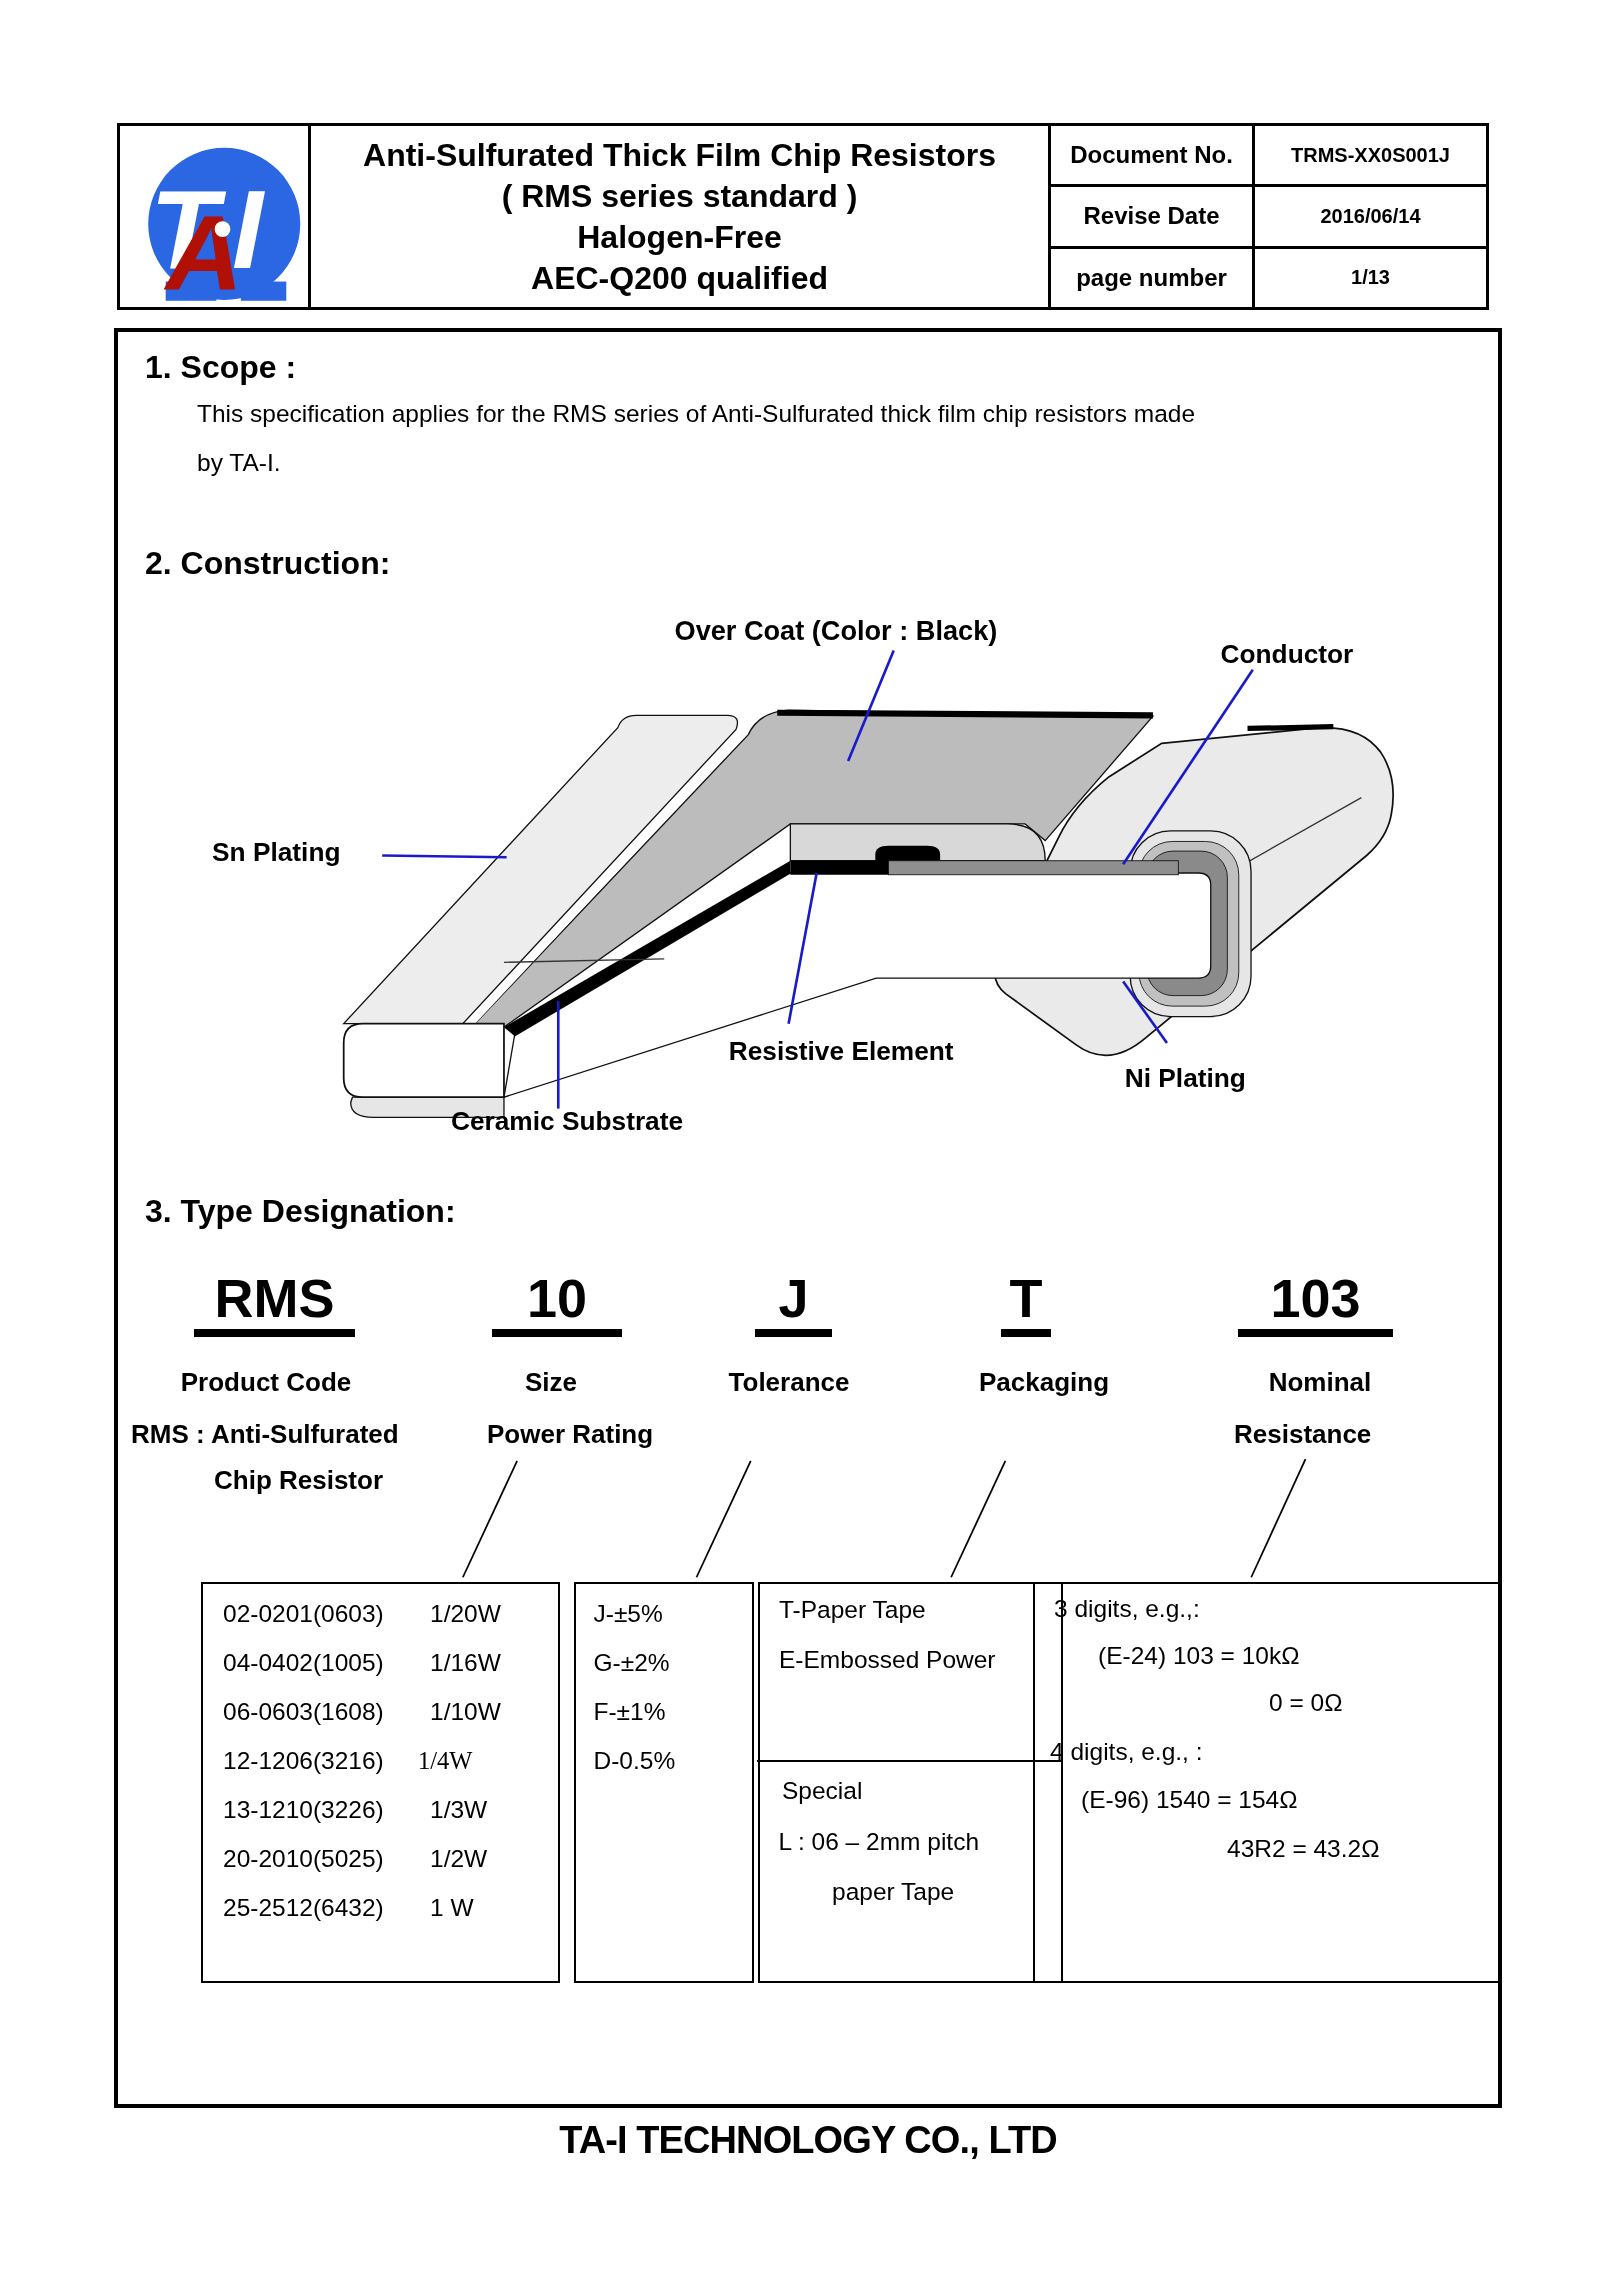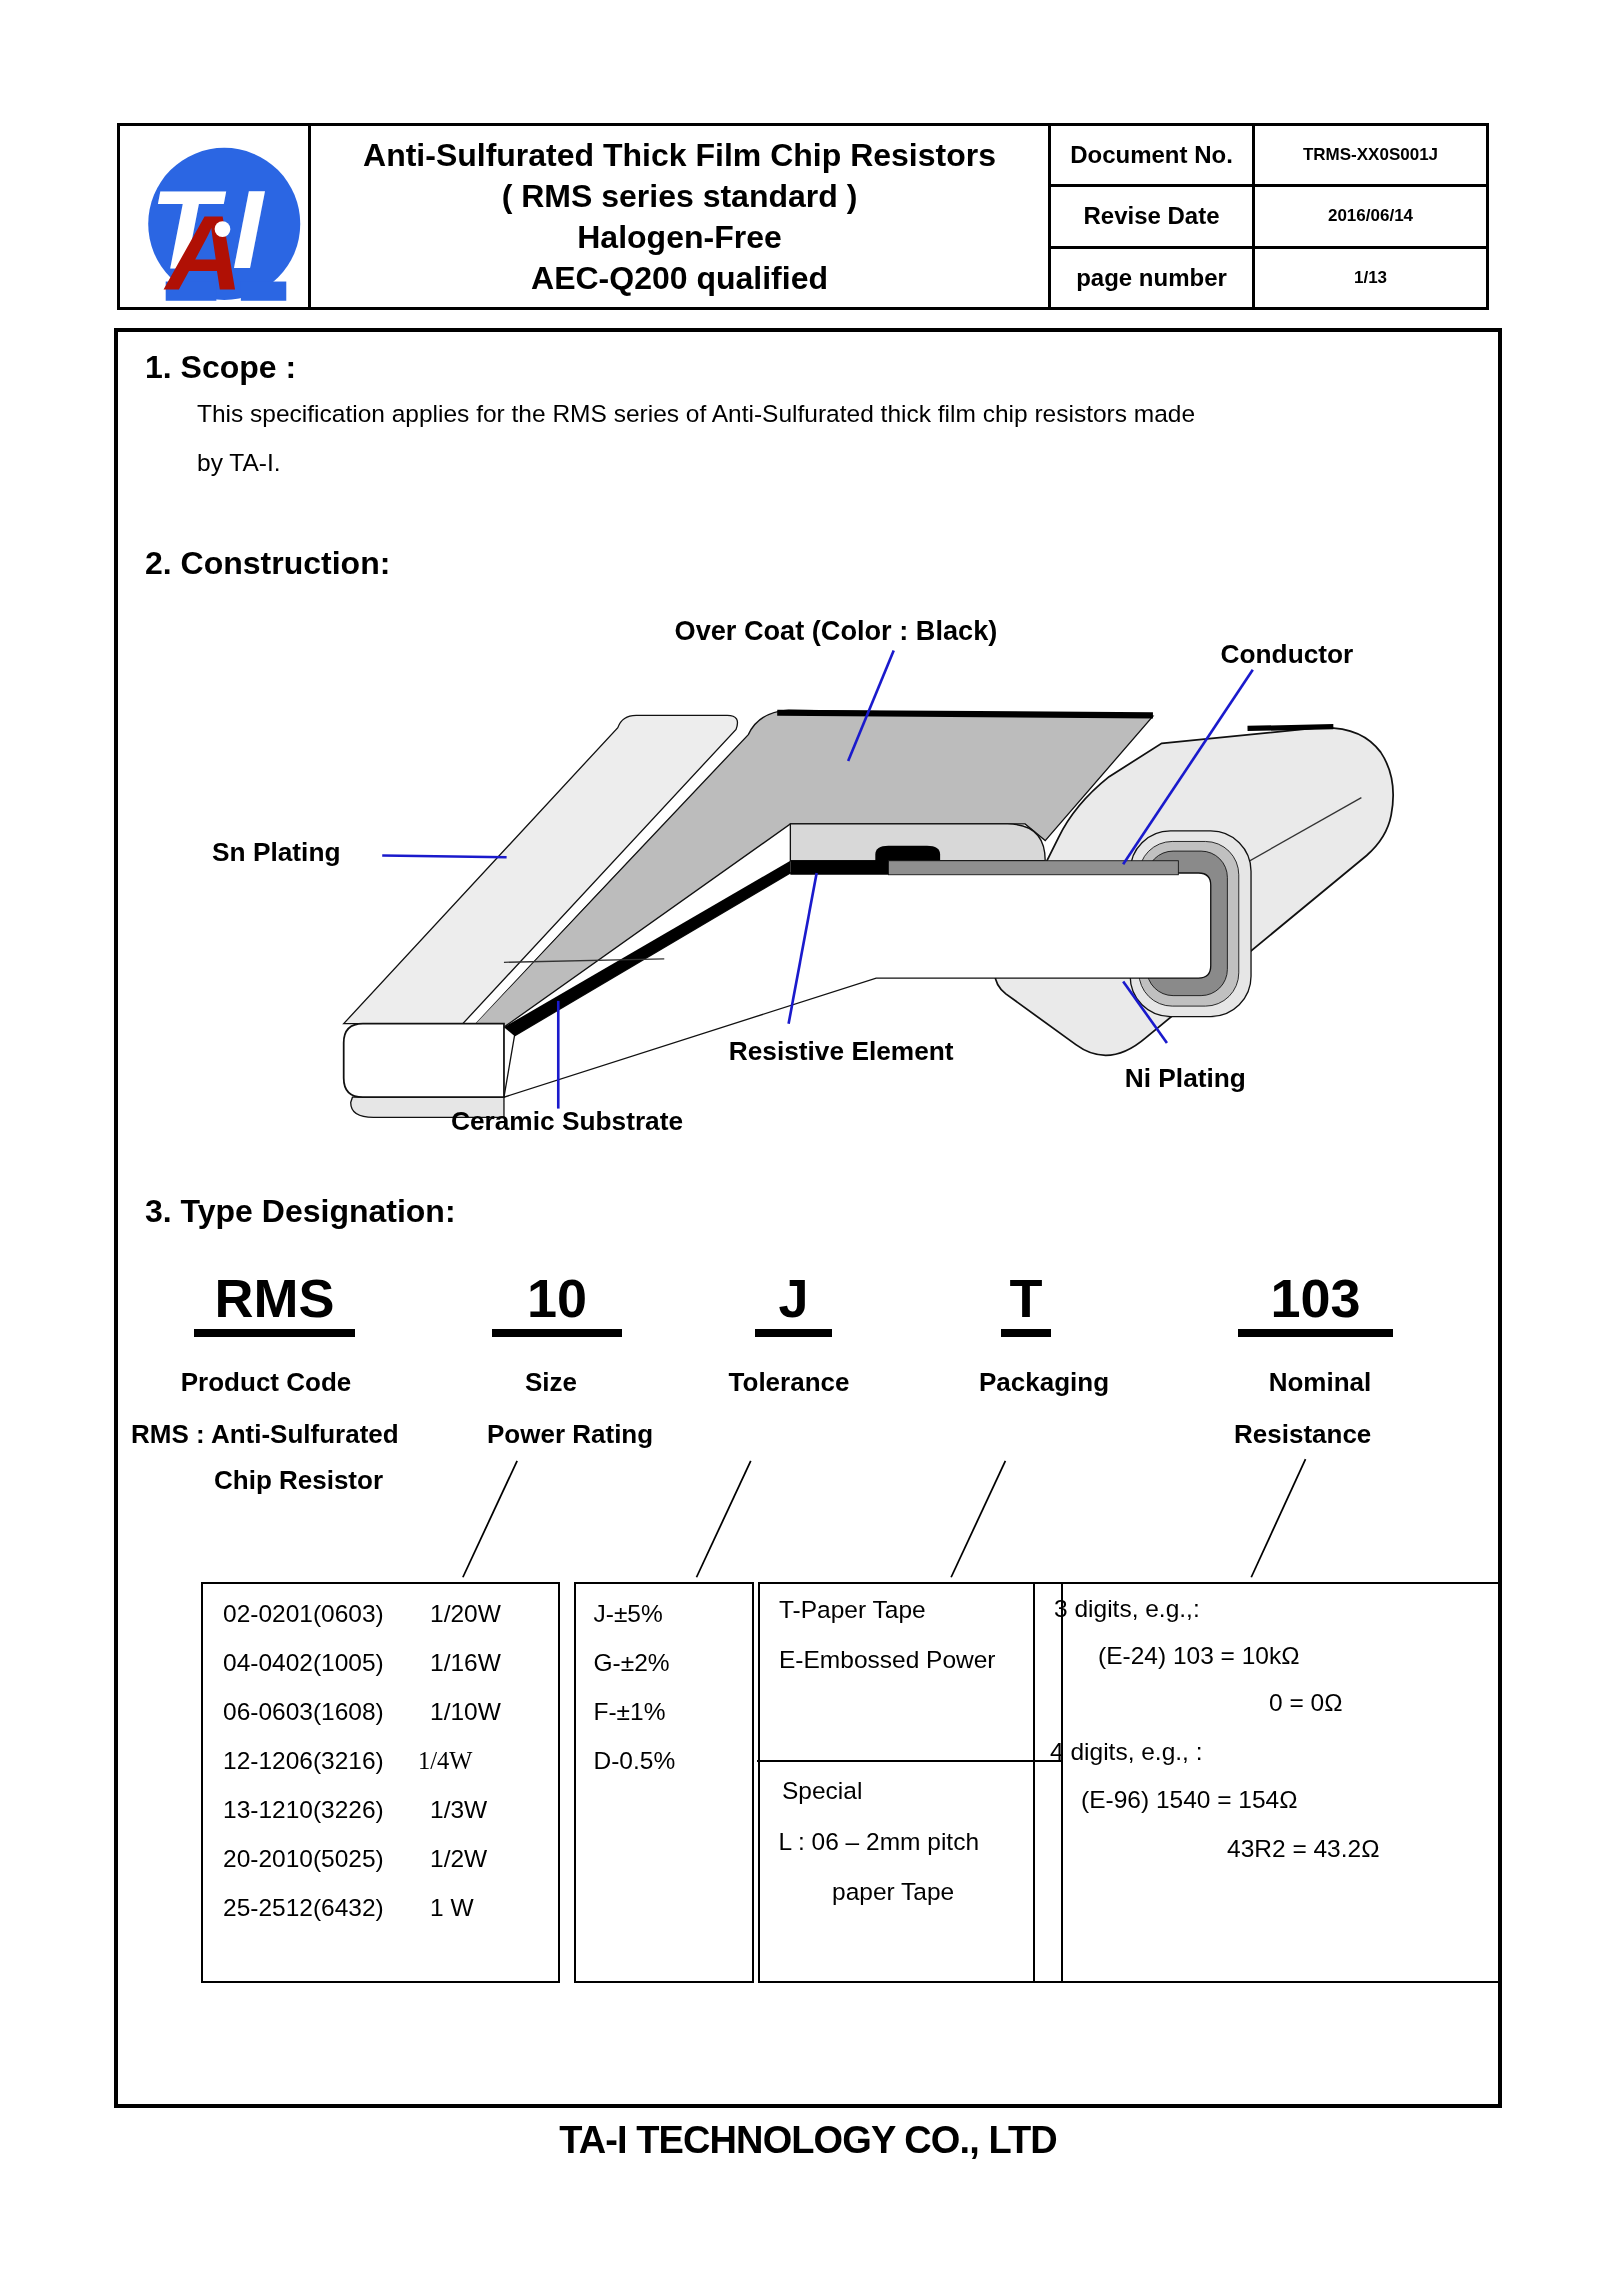--- a/index.html
+++ b/index.html
@@ -13,21 +13,21 @@
   #title-cell{width:740px;border-right:3.5px solid #000;box-sizing:border-box;
               display:flex;flex-direction:column;justify-content:center;align-items:center;}
   .title-line{font-weight:bold;font-size:32px;line-height:41px;white-space:nowrap;}
   #meta-cell{flex:1;display:flex;flex-direction:column;}
   .meta-row{flex:1;display:flex;border-bottom:3.5px solid #000;}
   .meta-row:last-child{border-bottom:none;}
   .meta-label{width:204px;border-right:3.5px solid #000;box-sizing:border-box;
               display:flex;align-items:center;justify-content:center;
               font-weight:bold;font-size:24px;}
   .meta-value{flex:1;display:flex;align-items:center;justify-content:center;
-              font-weight:bold;font-size:17px;}
+              font-weight:bold;font-size:20px;}
   
   #main-box{left:114px;top:328px;width:1388px;height:1780px;border:4.4px solid #000;box-sizing:border-box;}
   .h1{font-weight:bold;font-size:32px;white-space:nowrap;}
   .body-text{font-size:24.5px;white-space:nowrap;}
   
   .code-block{position:absolute;top:1272px;text-align:center;font-weight:bold;font-size:54px;
               border-bottom:8px solid #000;padding-bottom:3.5px;line-height:53px;}
   .col-label{position:absolute;font-weight:bold;font-size:26px;white-space:nowrap;transform:translateX(-50%);}
   .col-label2{position:absolute;font-weight:bold;font-size:26px;white-space:nowrap;}
   

